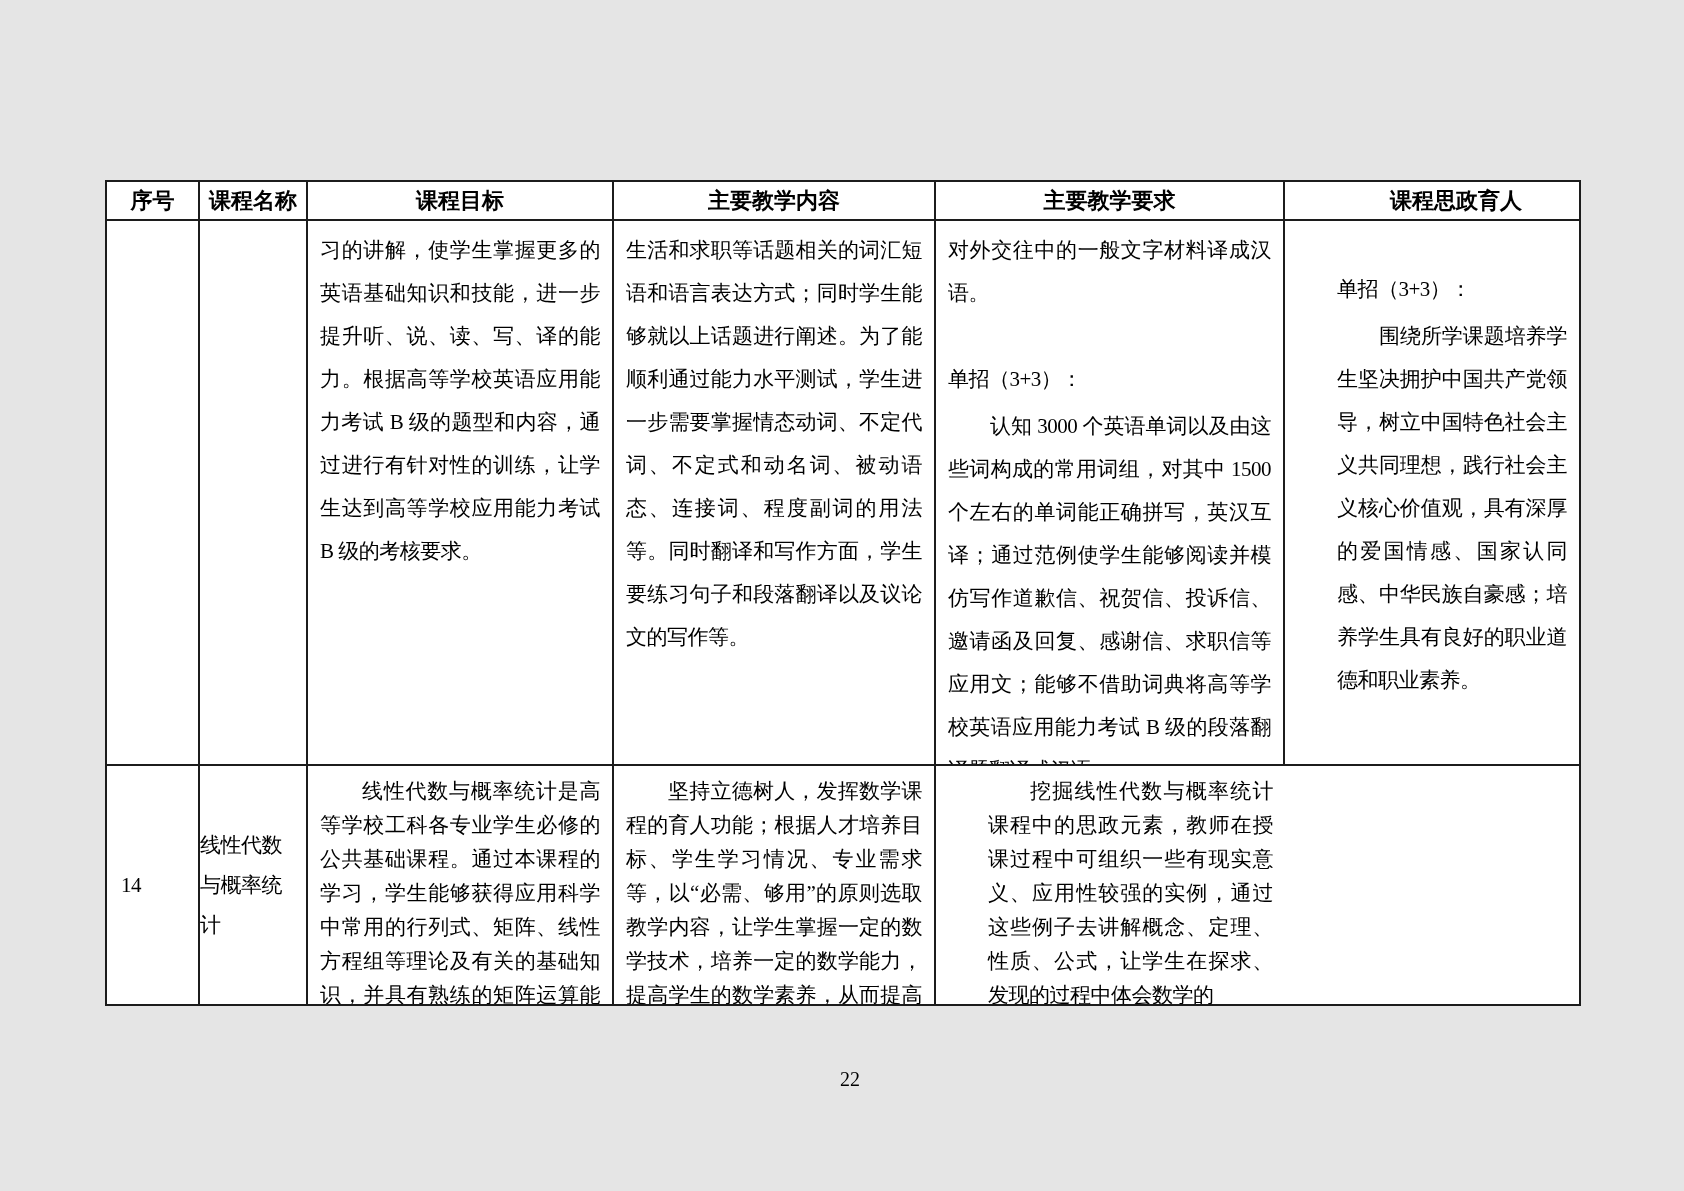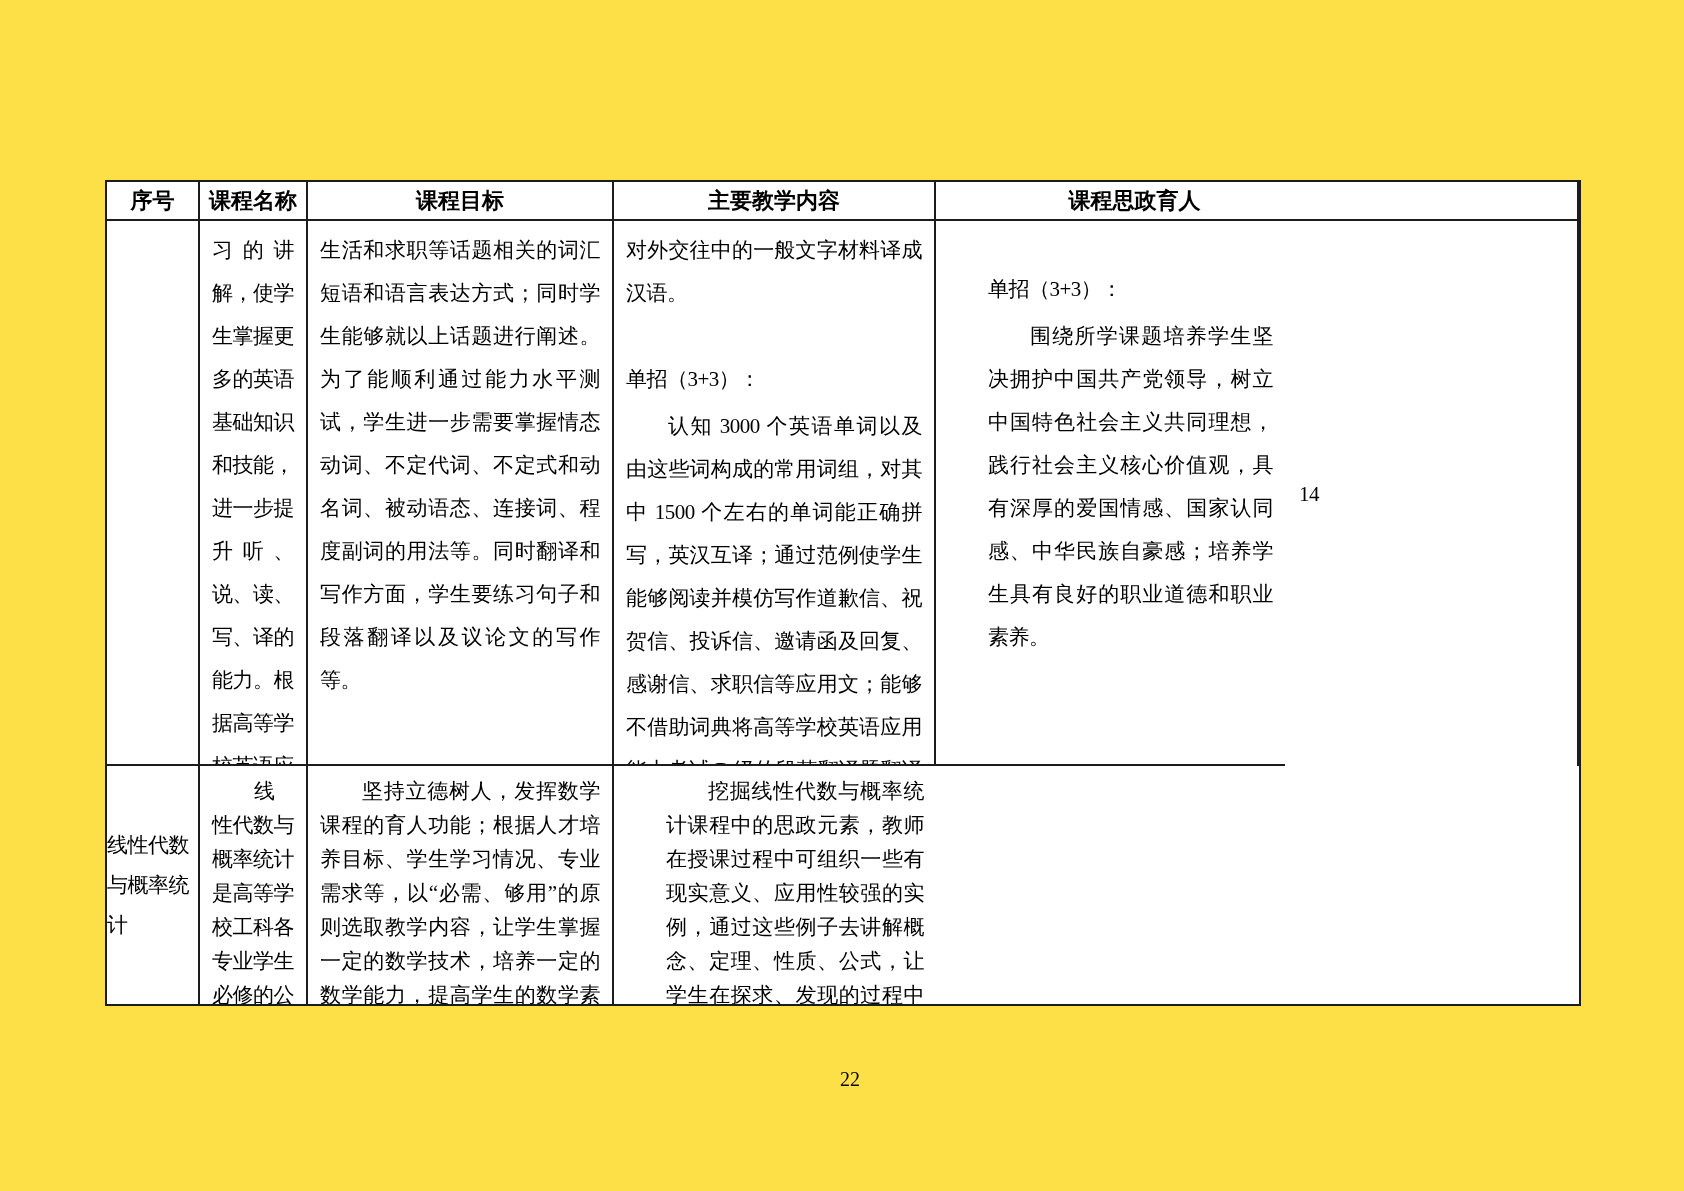--- a/index.html
+++ b/index.html
@@ -10,21 +10,21 @@
   body {
     width: 1684px;
     height: 1191px;
     font-family: "Liberation Serif", "DejaVu Serif", serif;
     color: #000000;
   }
   .sheet {
     position: relative;
     width: 1684px;
     height: 1191px;
-    background: #fde047;
+    background: #e5e5e5;
     overflow: hidden;
   }
   .doc-table {
     position: absolute;
     left: 105px;
     top: 180px;
     display: grid;
     grid-template-columns: 93px 108px 306px 322px 349px 294px;
     grid-template-rows: 39px 545px 238px;
     border: 2px solid #1c1c1c;
@@ -90,20 +90,21 @@
 <body>
 
 <div class="sheet">
 
   <div class="doc-table">
 
     <div class="cell th">序号</div>
     <div class="cell th">课程名称</div>
     <div class="cell th">课程目标</div>
     <div class="cell th">主要教学内容</div>
+    <div class="cell th">主要教学要求</div>
     <div class="cell th lastcol">课程思政育人</div>
 
     <div class="cell bd r1"></div>
     <div class="cell bd r1"></div>
     <div class="cell bd r1">
       <p class="cellp">习的讲解，使学生掌握更多的英语基础知识和技能，进一步提升听、说、读、写、译的能力。根据高等学校英语应用能力考试 B 级的题型和内容，通过进行有针对性的训练，让学生达到高等学校应用能力考试 B 级的考核要求。</p>
     </div>
     <div class="cell bd r1">
       <p class="cellp">生活和求职等话题相关的词汇短语和语言表达方式；同时学生能够就以上话题进行阐述。为了能顺利通过能力水平测试，学生进一步需要掌握情态动词、不定代词、不定式和动名词、被动语态、连接词、程度副词的用法等。同时翻译和写作方面，学生要练习句子和段落翻译以及议论文的写作等。</p>
     </div>

